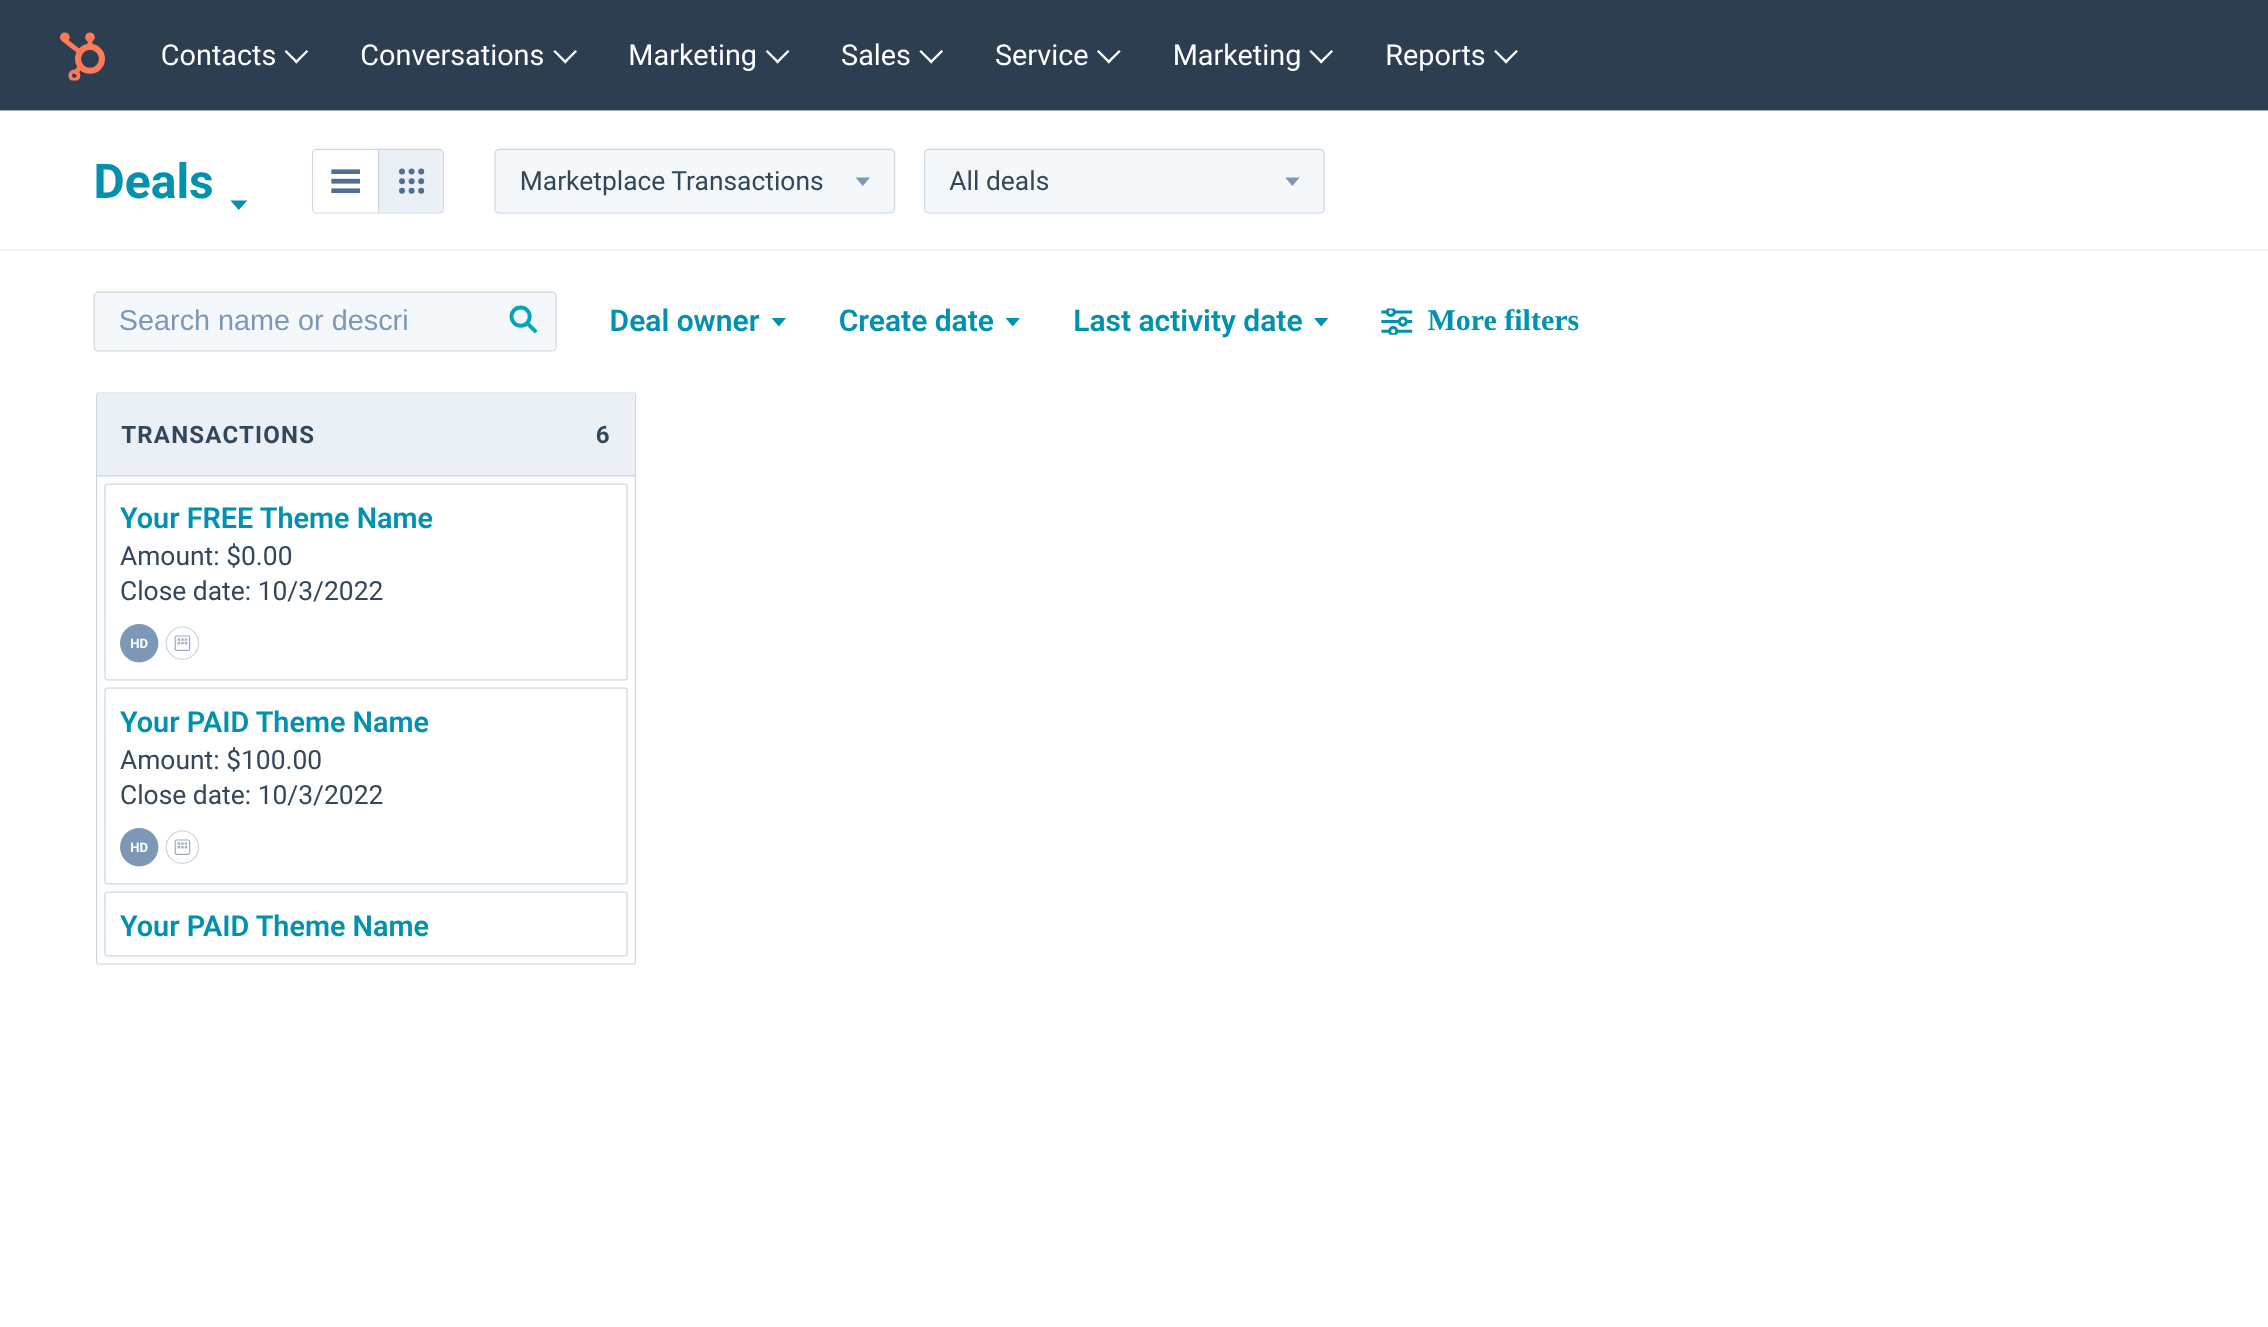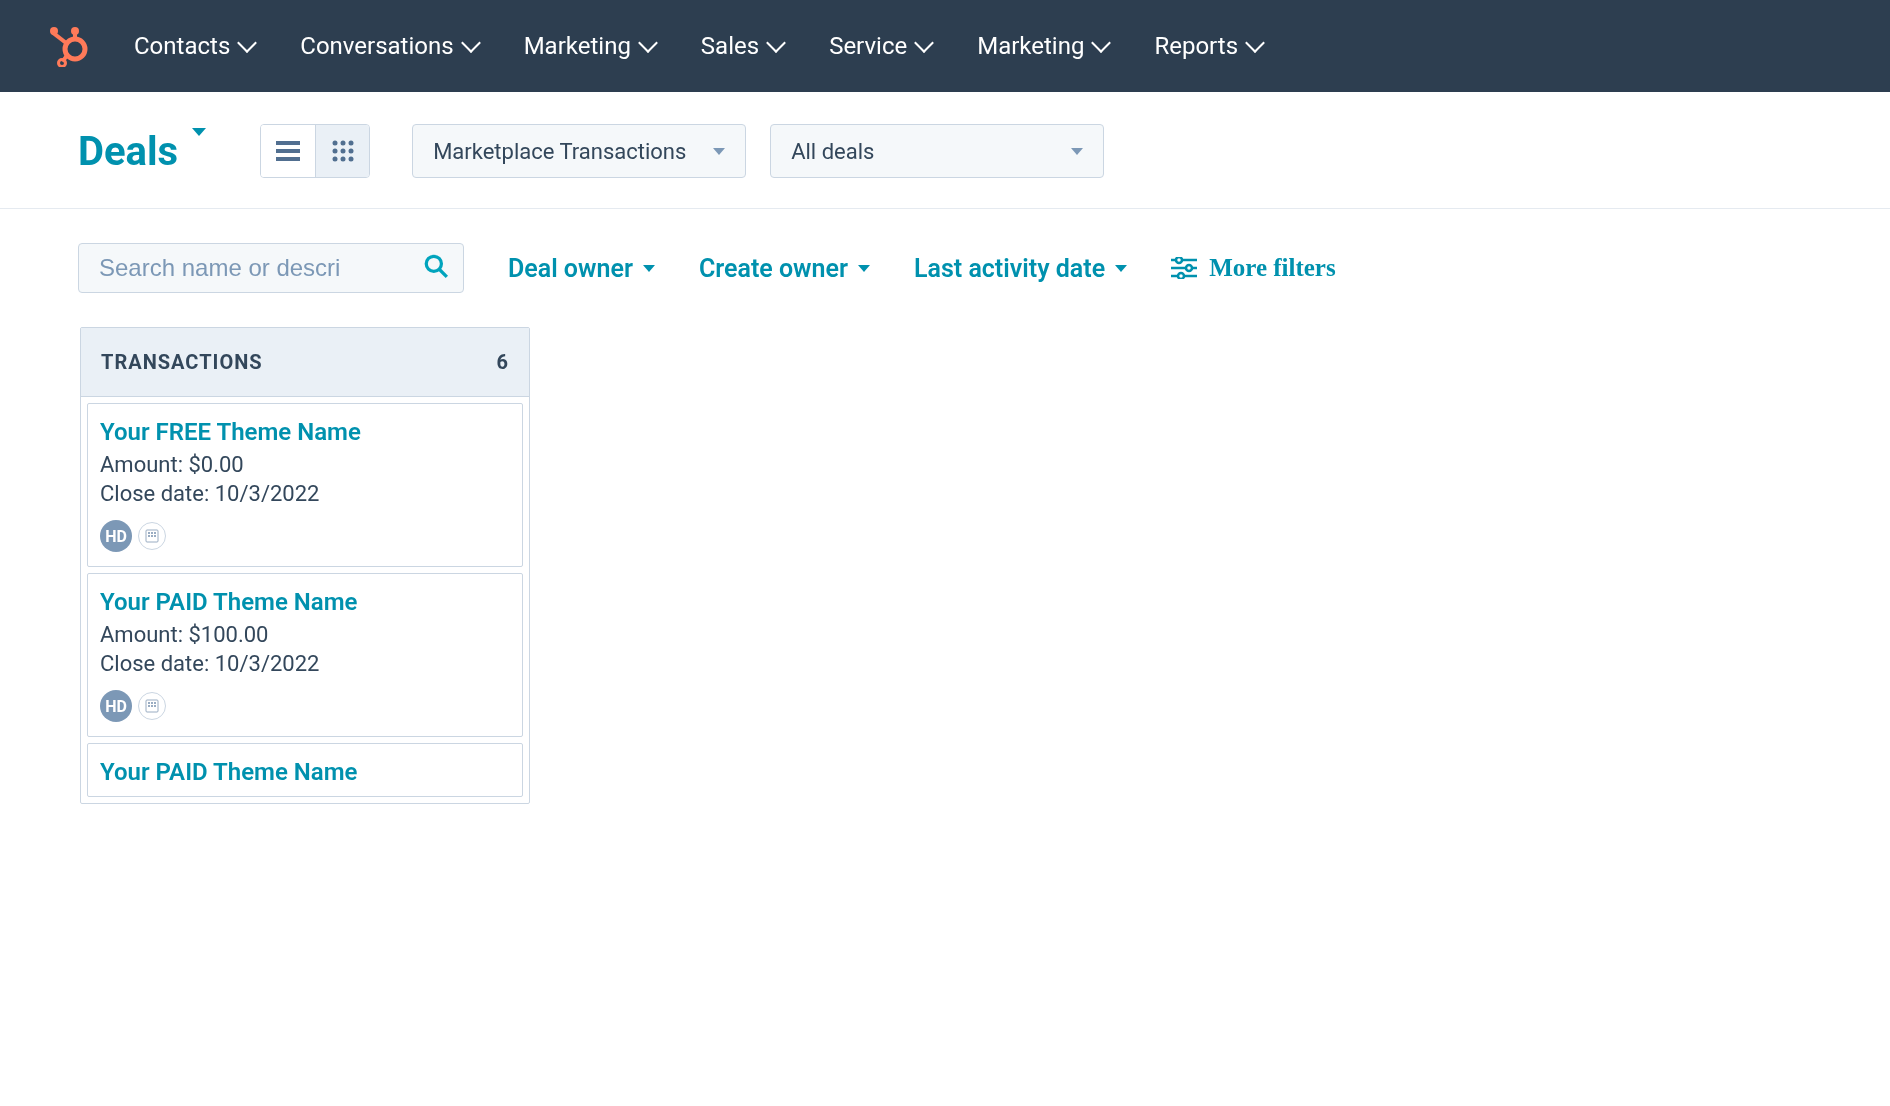--- a/index.html
+++ b/index.html
@@ -55,21 +55,21 @@
   
   .subheader{
     display:flex;
     align-items:center;
     gap:24px;
     padding:32px 78px 30px 78px;
     border-bottom:1px solid #e5eaf0;
   }
   .page-title{
     display:flex;
-    align-items:flex-start;
+    align-items:flex-end;
     gap:14px;
     color:var(--teal-dark);
     font-size:40px;
     font-weight:700;
     cursor:pointer;
   }
   .view-toggle{
     display:flex;
     border:1px solid var(--border);
     border-radius:4px;
@@ -137,21 +137,21 @@
   .card{
     border:1px solid var(--border);border-radius:2px;
     background:#fff;padding:14px 16px 14px 12px;
     cursor:pointer;
   }
   .card-title{color:var(--teal-dark);font-size:24px;font-weight:600;margin-bottom:6px;}
   .card-line{font-size:22px;color:var(--text);margin-top:4px;}
   .card-meta{display:flex;align-items:center;gap:6px;margin-top:14px;}
   .avatar{
     width:32px;height:32px;border-radius:50%;
-    background:#7c98b6;color:#fff;font-size:16px;font-weight:700;
+    background:#7c98b6;color:#fff;font-size:11px;font-weight:700;
     display:flex;align-items:center;justify-content:center;
   }
   .company-ic{
     width:28px;height:28px;border-radius:50%;
     border:1px solid var(--border);
     display:flex;align-items:center;justify-content:center;
     color:#99acc2;background:#fff;
   }
 </style>
 </head>
@@ -247,21 +247,21 @@
           <line x1="15" y1="15" x2="22" y2="22"></line>
       </svg>
     </span>
   </div>
 
   <div class="filter-pill">
     <span>Deal owner</span>
     <span class="tri-down" style="color:var(--teal-dark);border-left-width:6px;border-right-width:6px;border-top-width:7px;"></span>
   </div>
   <div class="filter-pill">
-    <span>Create owner</span>
+    <span>Create date</span>
     <span class="tri-down" style="color:var(--teal-dark);border-left-width:6px;border-right-width:6px;border-top-width:7px;"></span>
   </div>
   <div class="filter-pill">
     <span>Last activity date</span>
     <span class="tri-down" style="color:var(--teal-dark);border-left-width:6px;border-right-width:6px;border-top-width:7px;"></span>
   </div>
   <div class="more-filters">
     <svg width="26" height="22" viewBox="0 0 26 22" stroke="currentColor" stroke-width="2.5" fill="none">
       <line x1="0" y1="3" x2="26" y2="3"></line>
         <circle cx="8" cy="3" r="3" fill="#fff"></circle>

